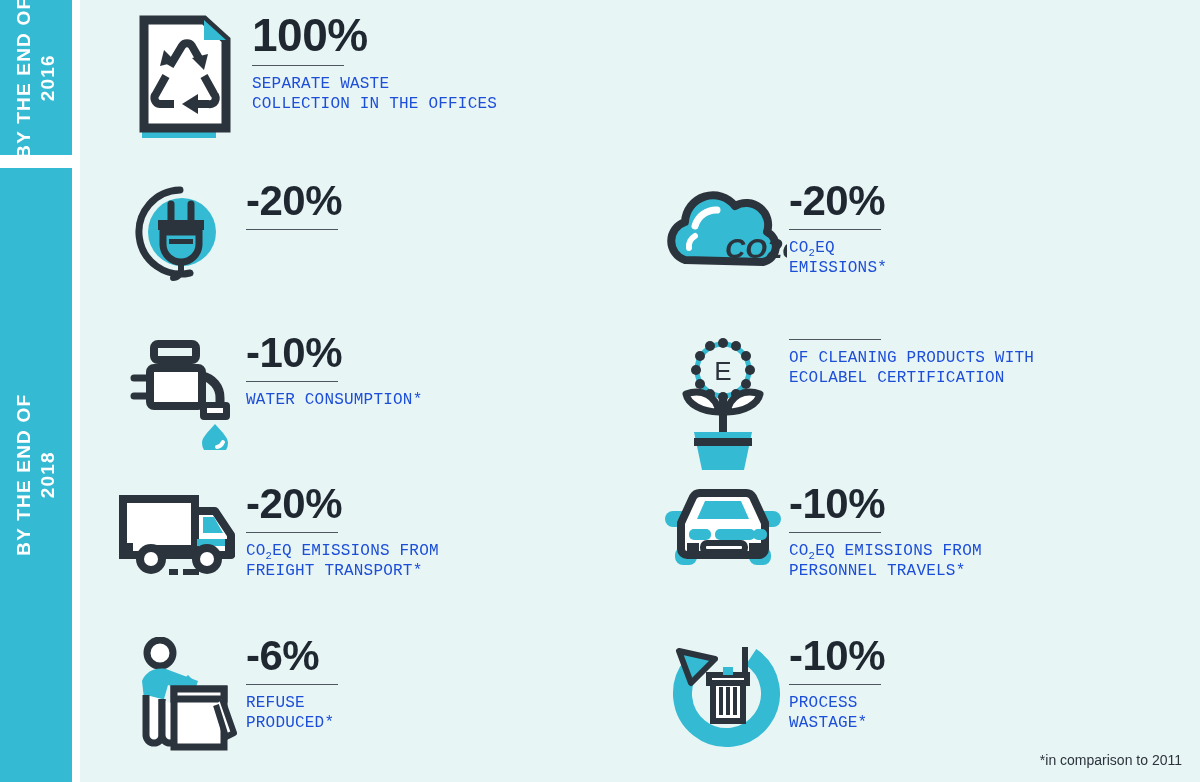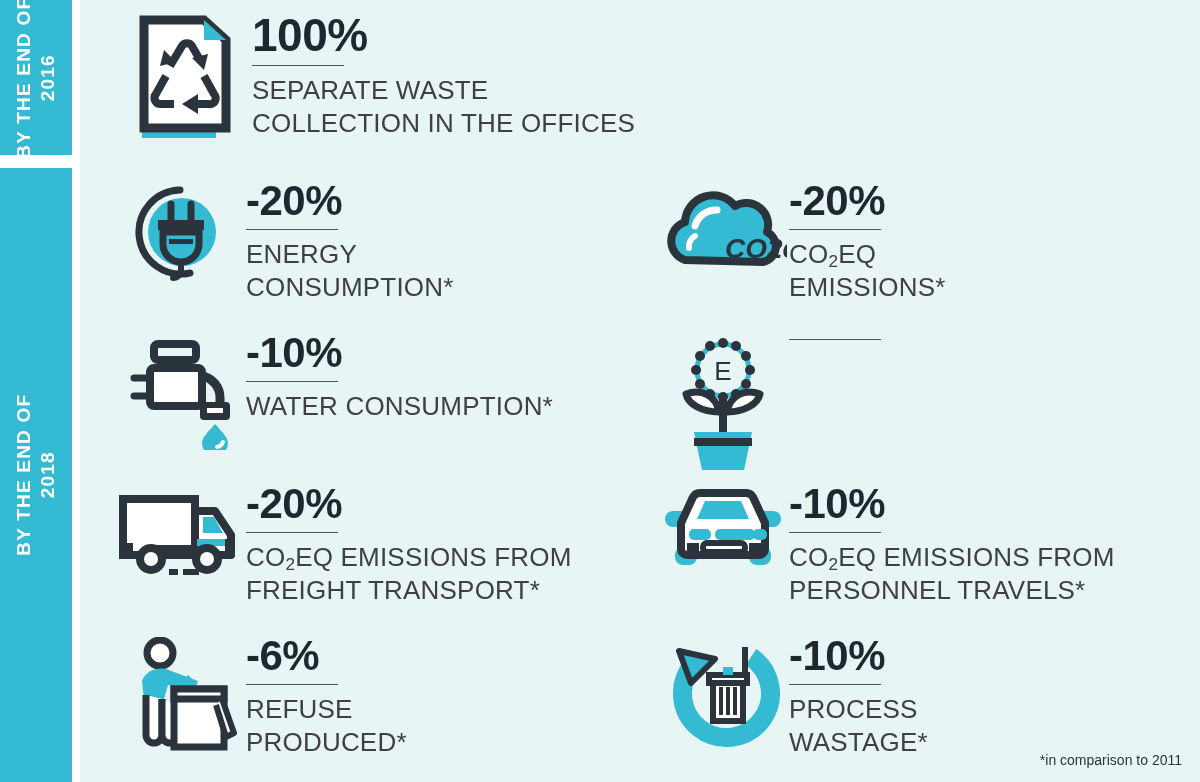--- a/index.html
+++ b/index.html
@@ -66,23 +66,23 @@
     letter-spacing: -0.5px;
     line-height: 1;
   }
   .hero .stat { font-size: 46px; }
   .rule {
     border-bottom: 1.6px solid #4c5560;
     margin: 7px 0 8px 0;
     width: 92px;
   }
   .label {
-    font-family: Liberation Sans, sans-serif;
-    font-size: 26px;
-    color: #404040;
+    font-family: Liberation Mono, monospace;
+    font-size: 16px;
+    color: #1d4ed8;
     line-height: 1.28;
     letter-spacing: 0.2px;
     text-transform: uppercase;
   }
   .label sub { font-size: 0.66em; vertical-align: baseline; position: relative; top: 4px; }
 
   .footnote {
     position: absolute; right: 18px; bottom: 14px;
     font-family: "Liberation Sans", sans-serif;
     font-size: 14px; color: #2b333c;
@@ -151,24 +151,20 @@
             </g>
             <rect x="30" y="38" width="46" height="10" fill="#2b333c"></rect>
             <path d="M35 50 H71 V62 A18 18 0 0 1 53 80 A18 18 0 0 1 35 62 Z" fill="none" stroke="#2b333c" stroke-width="7"></path>
             <rect x="41" y="57" width="24" height="5" fill="#2b333c"></rect>
             <path d="M53 80 V88 A8 8 0 0 1 45 96" fill="none" stroke="#2b333c" stroke-width="6" stroke-linecap="round"></path>
           </svg>
         </div>
         <div class="text-wrap">
           <div class="stat">-20%</div>
           <div class="rule"></div>
-          <div class="label">
-            <span>ENERGY</span><br>
-            <span>CONSUMPTION*</span>
-          </div>
         </div>
       </div>
 
       <div class="item">
         <div class="icon-wrap">
           <svg width="128" height="100" viewBox="0 0 128 100">
             <path d="M26 78 A20 20 0 0 1 26 40 A28 28 0 0 1 76 24 A22 22 0 0 1 108 50 A16 16 0 0 1 104 80 Z" fill="#34bad2" stroke="#2b333c" stroke-width="8" stroke-linejoin="round"></path>
             <path d="M30 66 A12 12 0 0 1 36 54" fill="none" stroke="#ffffff" stroke-width="6" stroke-linecap="round"></path>
             <path d="M36 44 A22 22 0 0 1 58 28" fill="none" stroke="#ffffff" stroke-width="7" stroke-linecap="round"></path>
             <text x="66" y="76" font-family="'Liberation Sans', sans-serif" font-size="28" font-style="italic" font-weight="bold" fill="#2b333c">CO2eq</text>
@@ -232,20 +228,24 @@
             <text x="51" y="46" text-anchor="middle" font-family="'Liberation Sans Narrow','Liberation Sans',sans-serif" font-size="26" fill="#2b333c">E</text>
             <rect x="47" y="62" width="8" height="38" fill="#2b333c"></rect>
             <path d="M47 78 C30 78 16 70 14 60 C30 54 44 62 47 78 Z" fill="#ffffff" stroke="#2b333c" stroke-width="7" stroke-linejoin="round"></path>
             <path d="M55 78 C72 78 86 70 88 60 C72 54 58 62 55 78 Z" fill="#ffffff" stroke="#2b333c" stroke-width="7" stroke-linejoin="round"></path>
             <path d="M22 98 H80 L72 136 H30 Z" fill="#34bad2"></path>
             <rect x="22" y="104" width="58" height="8" fill="#2b333c"></rect>
           </svg>
         </div>
         <div class="text-wrap">
           <div class="rule"></div>
+          <div class="label">
+            <span>OF CLEANING PRODUCTS WITH</span><br>
+            <span>ECOLABEL CERTIFICATION</span>
+          </div>
         </div>
       </div>
 
       <div class="item">
         <div class="icon-wrap">
           <svg width="130" height="96" viewBox="0 0 130 96">
             <rect x="8" y="14" width="72" height="56" fill="#ffffff" stroke="#2b333c" stroke-width="8"></rect>
             <path d="M80 26 H100 L116 50 V70 H80 Z" fill="#ffffff" stroke="#2b333c" stroke-width="8" stroke-linejoin="round"></path>
             <path d="M88 32 H99 L108 48 H88 Z" fill="#34bad2"></path>
             <rect x="82" y="54" width="32" height="7" fill="#34bad2"></rect>

